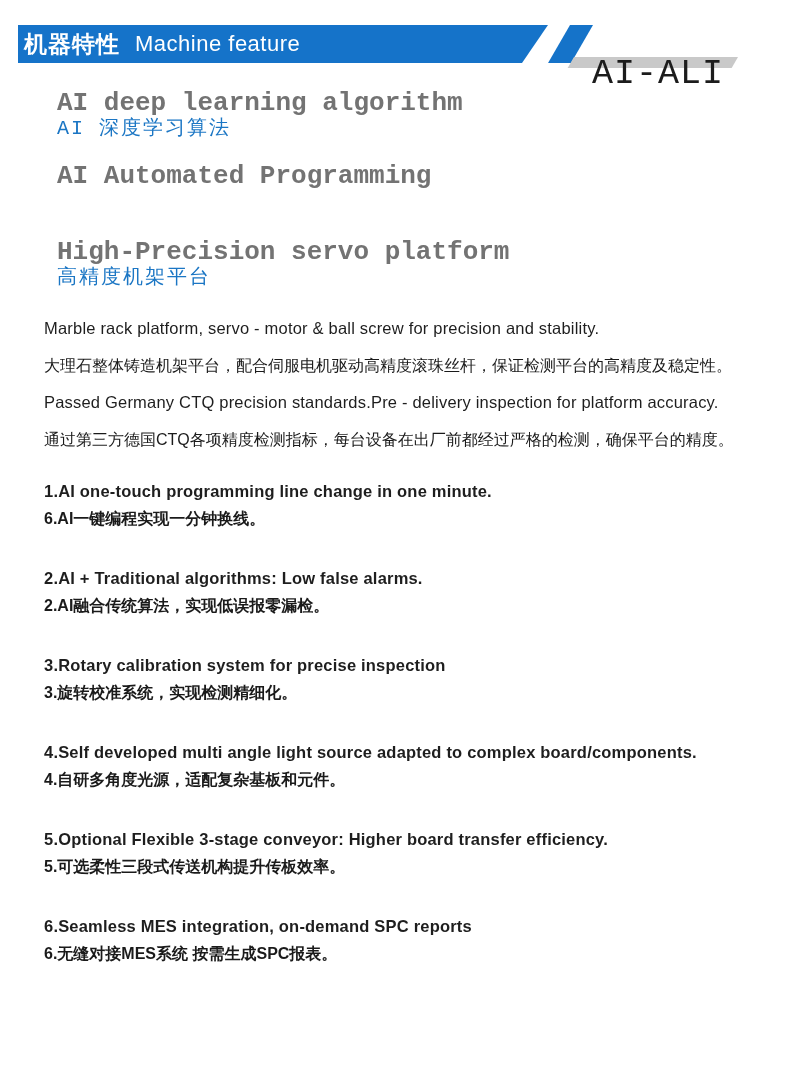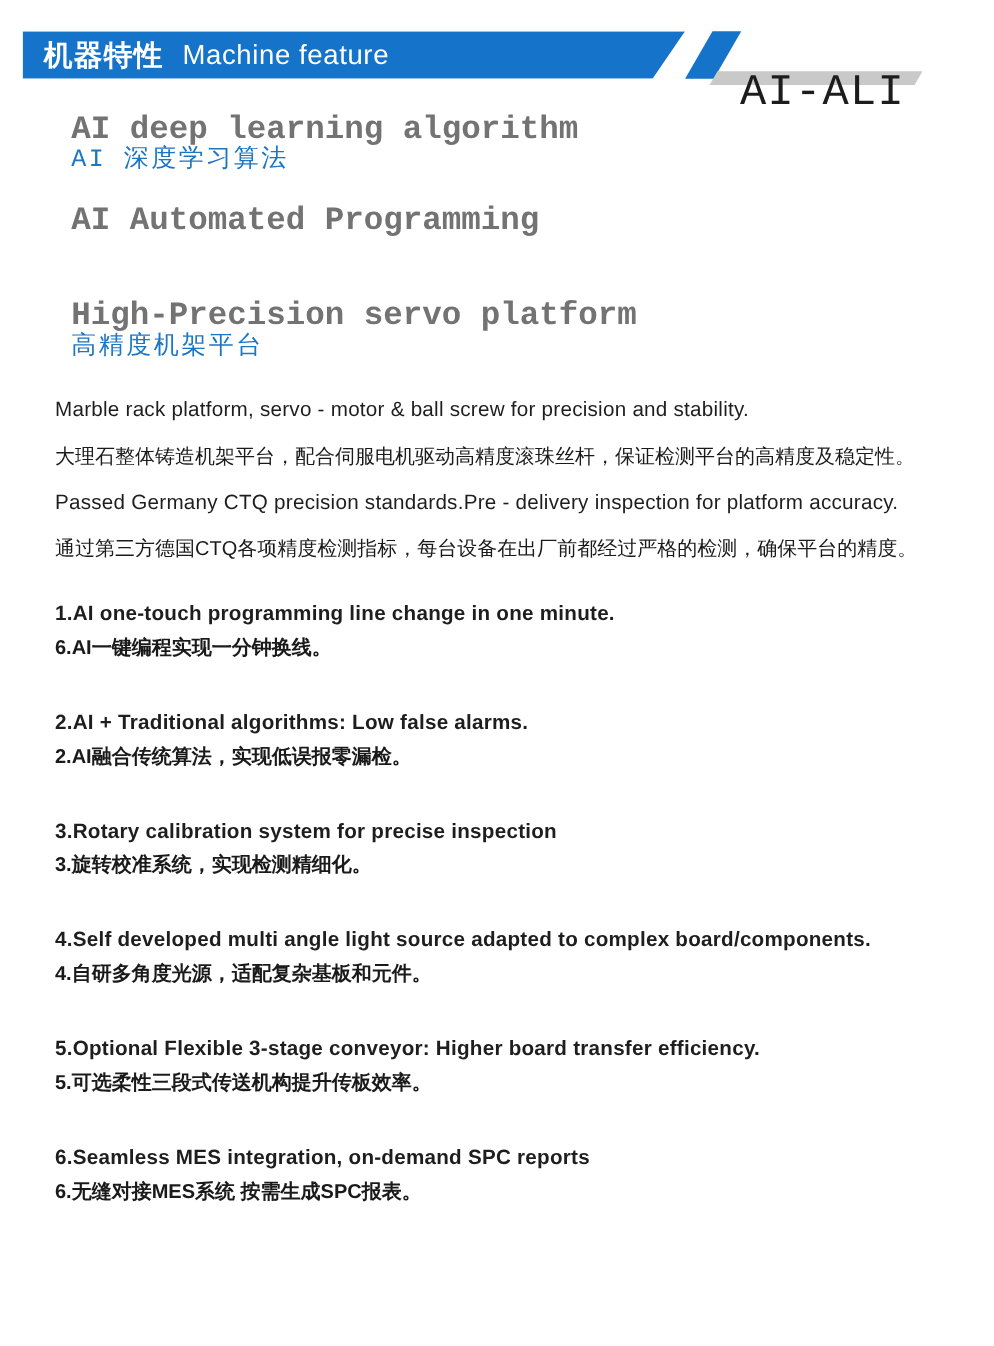--- a/index.html
+++ b/index.html
@@ -5,21 +5,21 @@
   html,body{margin:0;padding:0;background:#fff;}
   #page{
     position:relative;width:795px;height:1077px;background:#ffffff;
     font-family:"Liberation Sans",sans-serif;overflow:hidden;
   }
   
   .header-bar{
     position:absolute;left:18px;top:25px;width:530px;height:38px;
     background:#1573C9;
     clip-path:polygon(0 0,100% 0,calc(100% - 26px) 100%,0 100%);
-    display:flex;align-items:center;gap:15px;padding-left:17px;box-sizing:border-box;
+    display:flex;align-items:center;gap:15px;padding-left:6px;box-sizing:border-box;
     color:#ffffff;
   }
   .header-title-zh{font-size:23px;font-weight:700;letter-spacing:1px;}
   .header-title-en{font-size:22px;font-weight:400;letter-spacing:0.5px;text-align:center;}
   .header-stripe{
     position:absolute;left:570px;top:25px;width:23px;height:38px;
     background:#1573C9;transform:skewX(-30deg);transform-origin:top left;
   }
   .brand-underline{
     position:absolute;left:574px;top:57px;width:164px;height:11px;

